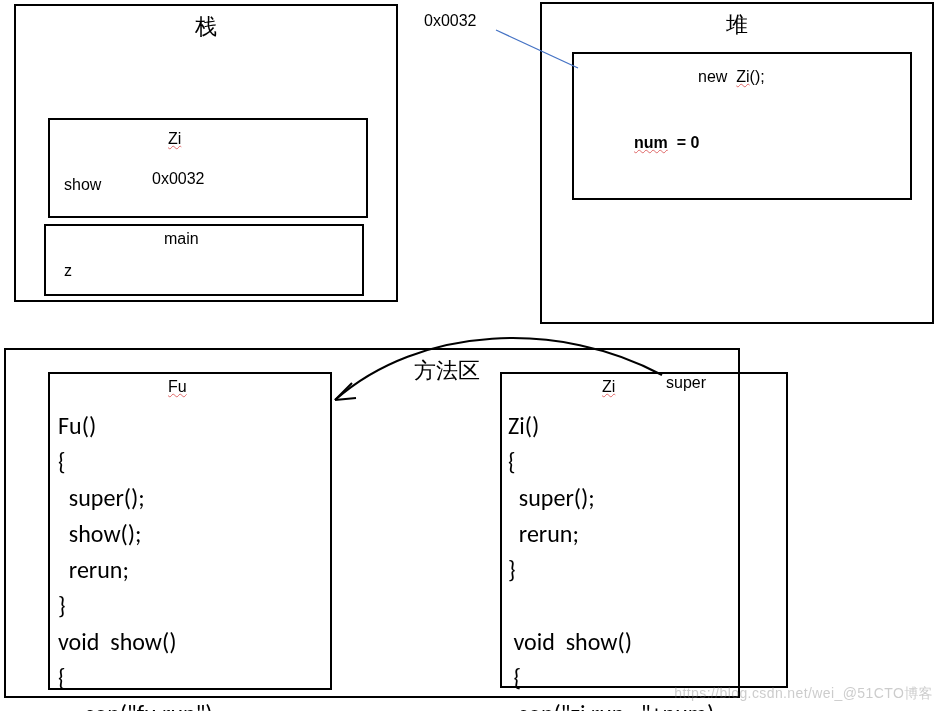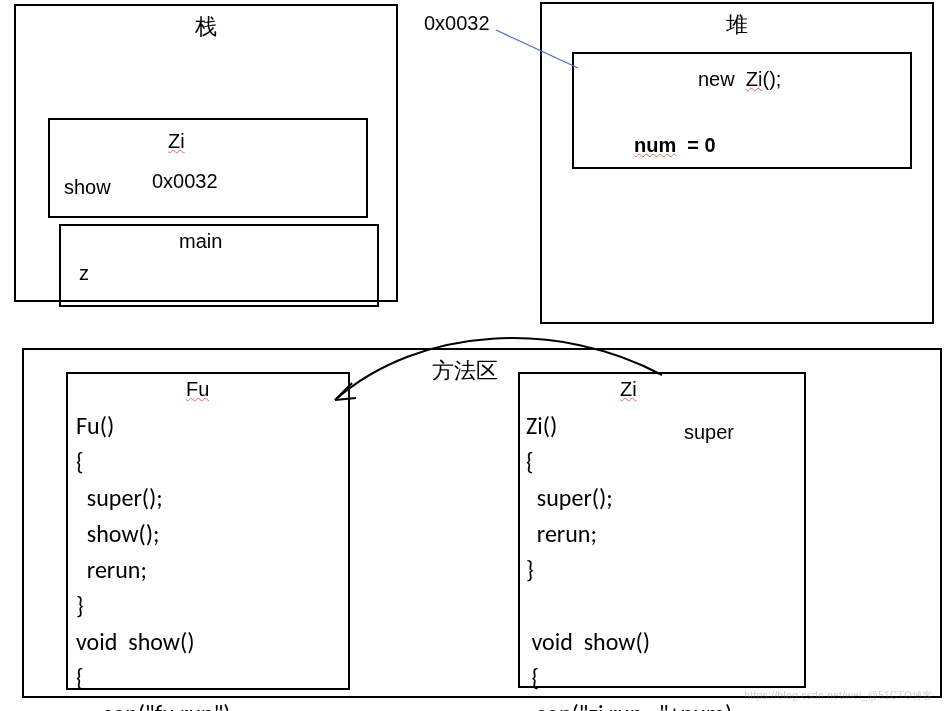--- a/index.html
+++ b/index.html
@@ -19,82 +19,82 @@
     .title {
       text-align: center;
       font-size: 22px;
       padding: 6px 0;
     }
     .inner-box {
       border: 2px solid #000;
       position: absolute;
     }
     .text {
-      font-size: 20px;
+      font-size: 16px;
       position: absolute;
       white-space: pre;
     }
     .code {
       font-family: Calibri, Arial, sans-serif;
       font-size: 24px;
       line-height: 1.5;
       white-space: pre;
     }
     svg.overlay {
       position: absolute;
       top: 0; left: 0;
       width: 947px; height: 711px;
       pointer-events: none;
     }
     .watermark {
       position: absolute;
       right: 14px;
       bottom: 8px;
       color: rgba(120,120,120,0.38);
-      font-size: 10px;
+      font-size: 14px;
       letter-spacing: 0.4px;
       font-family: Arial, sans-serif;
     }
     .underline-red {
       text-decoration: underline wavy rgba(200,0,0,0.55);
       text-decoration-thickness: 1px;
     }
   </style>
 </head>
 <body>
 
 <div class="box" style="left:14px; top:4px; width:384px; height:298px;">
   <div class="title">栈</div>
 
   <div class="inner-box" style="left:32px; top:112px; width:320px; height:100px;">
     <div class="text" style="left:118px; top:10px;"><span class="underline-red">Zi</span></div>
     <div class="text" style="left:14px; top:56px;">show</div>
     <div class="text" style="left:102px; top:50px;">0x0032</div>
   </div>
 
-  <div class="inner-box" style="left:43px; top:218px; width:320px; height:83px;">
+  <div class="inner-box" style="left:28px; top:218px; width:320px; height:72px;">
     <div class="text" style="left:118px; top:4px;">main</div>
     <div class="text" style="left:18px; top:36px;">z</div>
   </div>
 </div>
 
 <div class="text" style="left:424px; top:12px;">0x0032</div>
 
 <div class="box" style="left:540px; top:2px; width:394px; height:322px;">
   <div class="title">堆</div>
-  <div class="inner-box" style="left:30px; top:48px; width:340px; height:117px;">
+  <div class="inner-box" style="left:30px; top:48px; width:340px; height:148px;">
     <div class="text" style="left:124px; top:14px;">new&nbsp;&nbsp;<span class="underline-red">Zi</span>();</div>
     <div class="text" style="left:60px; top:80px;font-weight:bold;"><span class="underline-red">num</span>&nbsp;&nbsp;= 0</div>
   </div>
 </div>
 
-<div class="box" style="left:22px; top:348px; width:920px; height:350px;">
+<div class="box" style="left:4px; top:348px; width:736px; height:350px;">
   <div class="text" style="left:408px; top:6px; font-size:22px;">方法区</div>
 
-  <div class="text" style="left:660px; top:24px;margin-top:47px;">super</div>
+  <div class="text" style="left:660px; top:24px;">super</div>
 
   <div class="inner-box" style="left:42px; top:22px; width:284px; height:318px;">
     <div class="text" style="left:118px; top:4px;"><span class="underline-red">Fu</span></div>
     <div class="code" style="position:absolute; left:8px; top:34px;">Fu()
 {
   super();
   show();
   rerun;
 }
 void  show()

